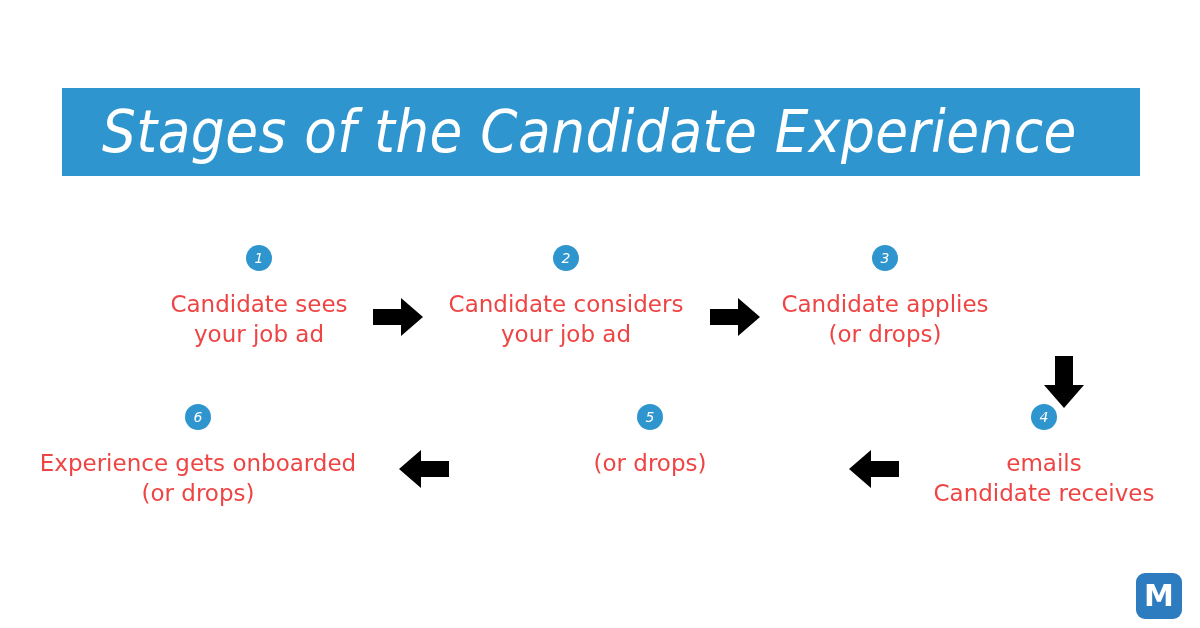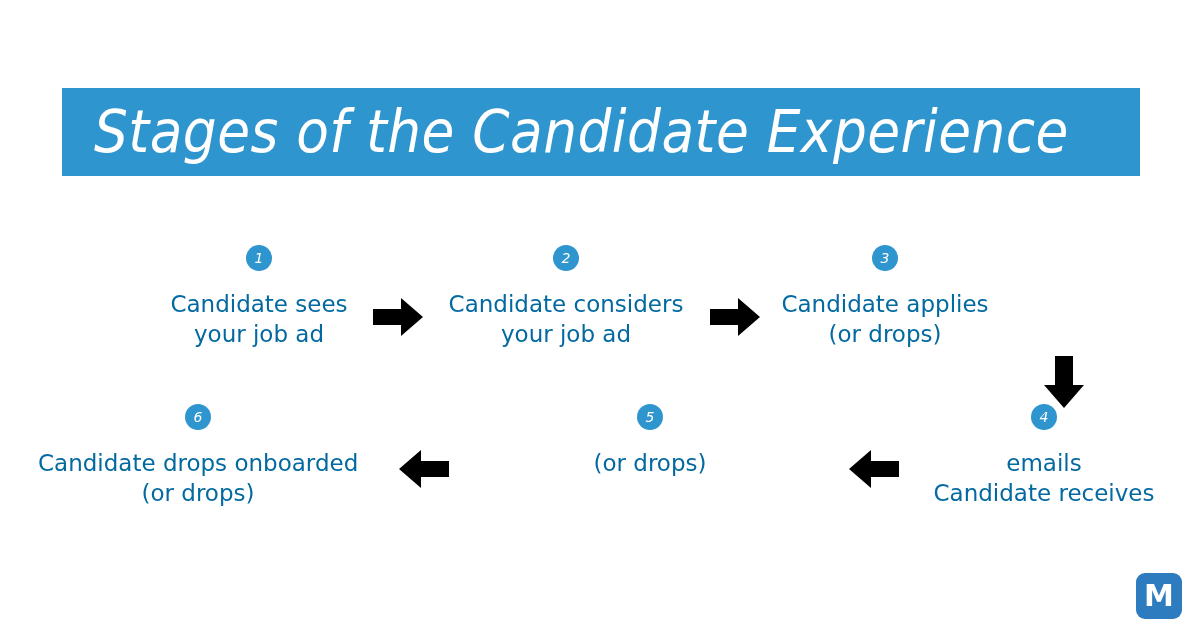--- a/index.html
+++ b/index.html
@@ -22,21 +22,21 @@
   .title-banner {
     position: absolute;
     left: 62px;
     top: 88px;
     width: 1078px;
     height: 88px;
     background: #2e95ce;
     display: flex;
     align-items: center;
     box-sizing: border-box;
-    padding-left: 32px;
+    padding-left: 40px;
   }
   .title-text {
     color: #ffffff;
     font-family: "DejaVu Sans", sans-serif;
     font-size: 58px;
     font-style: italic;
     font-weight: 400;
     letter-spacing: 0.5px;
     white-space: nowrap;
     transform: scaleX(0.92);
@@ -60,21 +60,21 @@
     font-style: italic;
     font-weight: 400;
     line-height: 26px;
     text-align: center;
     margin: 0 auto 18px auto;
     box-sizing: border-box;
   }
   .step-label {
     font-family: "DejaVu Sans", sans-serif;
     font-size: 23px;
-    color: #0369a1;
+    color: #ef4444;
     line-height: 1.32;
     white-space: nowrap;
   }
 
   
   .arrow {
     position: absolute;
   }
   .arrow svg { display: block; }
 
@@ -162,21 +162,21 @@
   </div>
 
   <div class="arrow" style="left:399px; top:450px;">
     <svg width="50" height="38" viewBox="0 0 50 38" aria-hidden="true">
       <polygon points="50,11 22,11 22,0 0,19 22,38 22,27 50,27" fill="#000000"></polygon>
     </svg>
   </div>
 
   <div class="step" style="left:38px; top:404px; width:320px;">
     <div class="badge">6</div>
-    <div class="step-label">Candidate drops onboarded</div>
+    <div class="step-label">Experience gets onboarded</div>
     <div class="step-label">(or drops)</div>
   </div>
 
   <div class="logo">
     <span class="logo-letter">M</span>
   </div>
 
 </div>
 
 </body></html>

